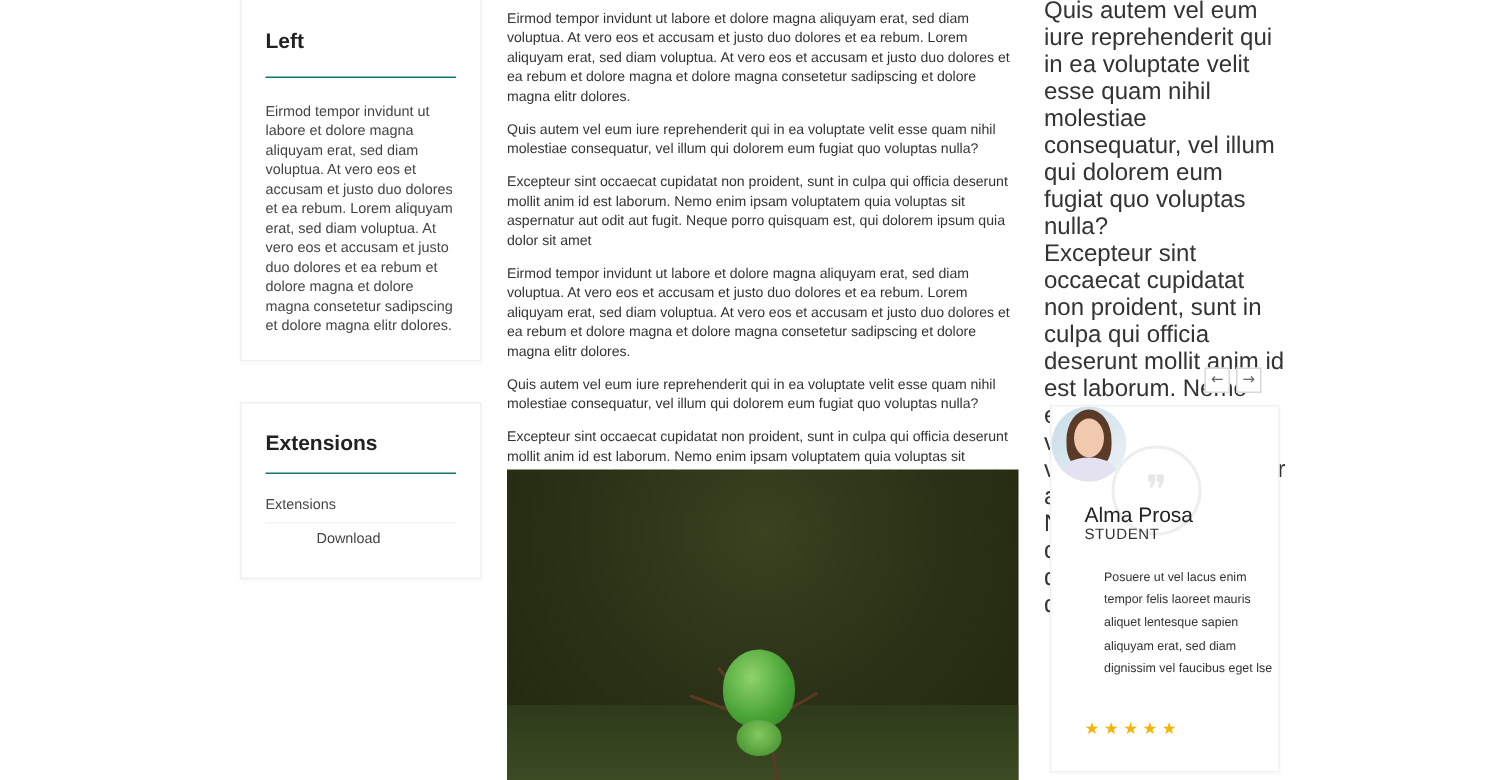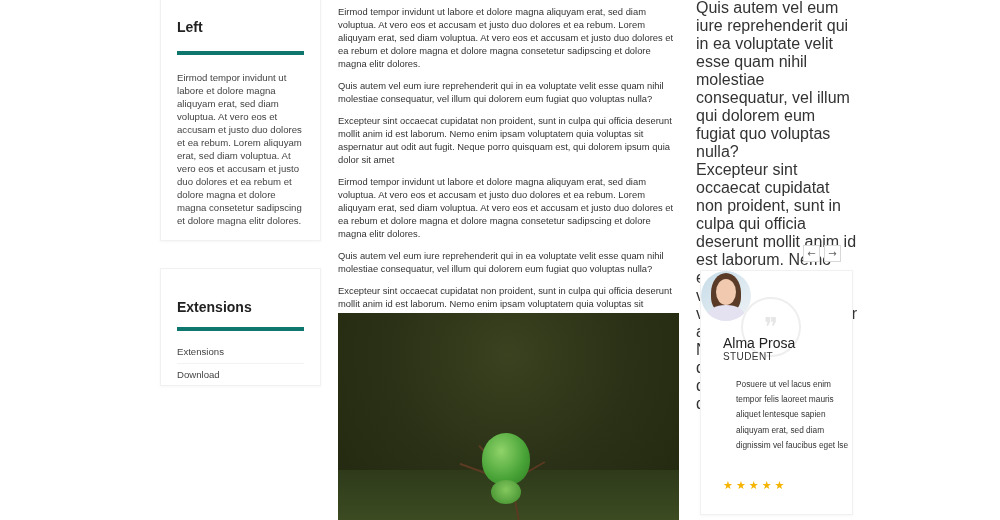--- a/index.html
+++ b/index.html
@@ -1,27 +1,27 @@
 <!DOCTYPE html>
 <html><head>
 <meta charset="utf-8">
 <style>
   * { box-sizing: border-box; margin: 0; padding: 0; }
   html, body { width: 1000px; height: 520px; overflow: hidden; background: #ffffff; }
   body { font-family: "Liberation Sans", sans-serif; color: #333; position: relative; }
 
   .card { position: absolute; background: #fff; border: 1px solid #f1f1f1; box-shadow: 0 1px 3px rgba(0,0,0,0.04); }
   .left-card { left: 160px; top: -2px; width: 161px; height: 243px; padding: 18px 16px; }
-  .ext-card { left: 160px; top: 268px; width: 161px; height: 118px; padding: 28px 16px; }
-  .card h3 { font-size: 14px; font-weight: bold; color: #222; line-height: 20px; padding-bottom: 10px; border-bottom: 4px solid #0f766e; }
+  .ext-card { left: 160px; top: 268px; width: 161px; height: 118px; padding: 16px 16px; }
+  .card h3 { font-size: 14px; font-weight: bold; color: #222; line-height: 20px; padding-bottom: 10px; border-bottom: 1px solid #0f766e; }
   .left-card h3 { margin-top: 0; padding-bottom: 14px; }
   .left-card p { font-size: 9.6px; line-height: 13px; color: #444; margin-top: 16px; }
   .ext-list { list-style: none; margin-top: 10px; }
   .ext-list li { font-size: 9.6px; color: #444; line-height: 22px; border-bottom: 1px solid #f3f3f3; }
-  .ext-list li:last-child { border-bottom: none; }
+  .ext-list li:last-child { border-bottom: none; margin-left: 34px; }
 
   .main { position: absolute; left: 338px; top: 5px; width: 342px; }
   .main p { font-size: 9.4px; line-height: 13px; color: #333; margin-bottom: 9px; }
 
   .beetle { position: absolute; left: 338px; top: 313px; width: 341px; height: 207px;
     background: radial-gradient(ellipse at 50% 20%, #3a4220 0%, #2b3116 50%, #22280f 100%); overflow: hidden; }
   .beetle .floor { position: absolute; left: 0; right: 0; bottom: 0; height: 50px; background: linear-gradient(to bottom, #2e3a1a, #3c4b22); }
   .beetle .body { position: absolute; left: 144px; top: 120px; width: 48px; height: 52px; border-radius: 50% 50% 45% 45%; background: radial-gradient(ellipse at 40% 35%, #8fd36a, #47a236 60%, #2e7a22); }
   .beetle .head { position: absolute; left: 153px; top: 167px; width: 30px; height: 24px; border-radius: 50%; background: radial-gradient(ellipse at 50% 40%, #84c85e, #3b8a2a); }
   .beetle .leg { position: absolute; height: 2px; background: #5a3a22; transform-origin: left center; }

